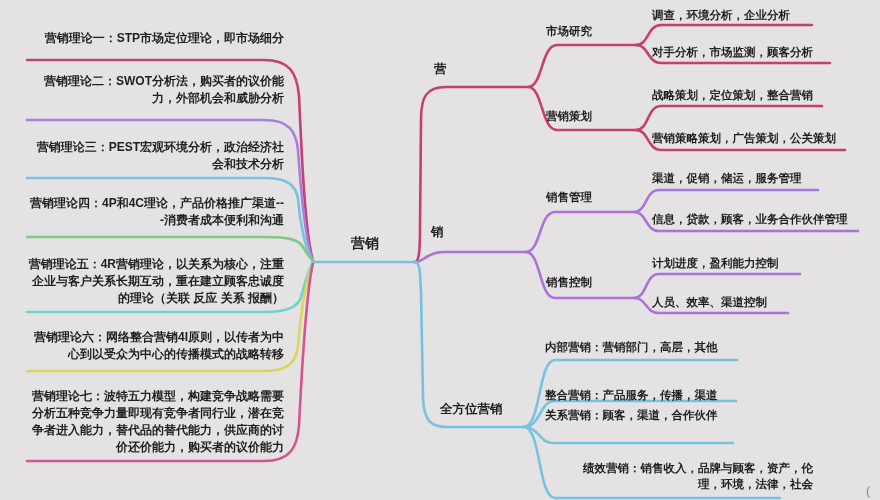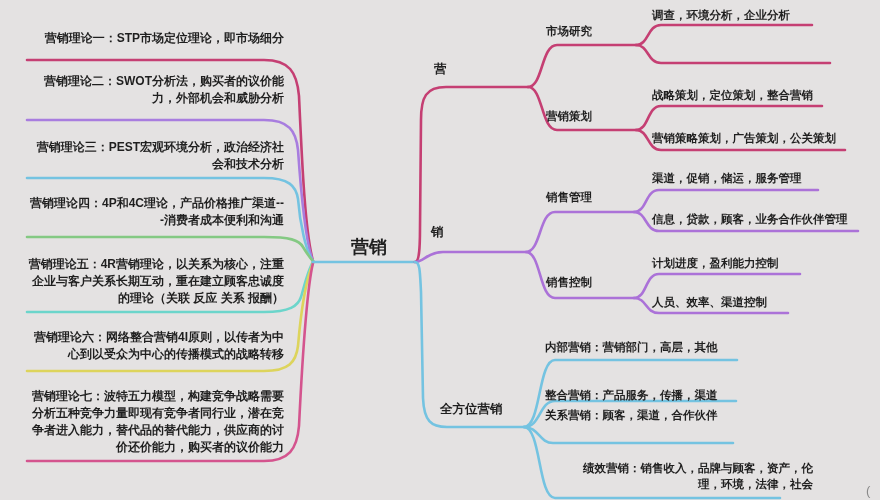--- a/index.html
+++ b/index.html
@@ -15,21 +15,21 @@
     color:var(--text,#1f1f1f);
     font-weight:600;
     letter-spacing:0;
     white-space:nowrap;
     text-align:right;
   }
   .s12{font-size:12.5px;line-height:17px;}
   .s11{font-size:11.5px;line-height:16px;}
   .theory{width:256px;white-space:normal;font-size:12px;line-height:17px;}
   .wrap{white-space:normal;padding-left:32px;}
-  .center-topic{font-size:18px;font-weight:700;}
+  .center-topic{font-size:14px;font-weight:700;}
   .watermark{color:#8a8a8a;font-size:13px;font-weight:400;}
 </style>
 </head>
 <body style="background: rgb(228, 226, 226);">
 
 <div id="stage">
 
   <svg width="880" height="500" viewBox="0 0 880 500" fill="none" stroke-width="2.6" stroke-linecap="round">
 
     <path d="M27,60 H264 C289,60 297,72 299,96 C302,162 305,232 313,261" stroke="#c53f73"></path>
@@ -78,20 +78,21 @@
   <div class="t s12" style="left:434px;top:61px">营</div>
   <div class="t s12" style="left:431px;top:224px">销</div>
   <div class="t s12" style="left:440px;top:401px">全方位营销</div>
 
   <div class="t s11" style="left:546px;top:23px">市场研究</div>
   <div class="t s11" style="left:546px;top:108px">营销策划</div>
   <div class="t s11" style="left:546px;top:189px">销售管理</div>
   <div class="t s11" style="left:546px;top:274px">销售控制</div>
 
   <div class="t s11" style="left:652px;top:7px">调查，环境分析，企业分析</div>
+  <div class="t s11" style="left:652px;top:44px">对手分析，市场监测，顾客分析</div>
   <div class="t s11" style="left:652px;top:87px">战略策划，定位策划，整合营销</div>
   <div class="t s11" style="left:652px;top:130px">营销策略策划，广告策划，公关策划</div>
 
   <div class="t s11" style="left:652px;top:170px">渠道，促销，储运，服务管理</div>
   <div class="t s11" style="left:652px;top:211px">信息，贷款，顾客，业务合作伙伴管理</div>
   <div class="t s11" style="left:652px;top:255px">计划进度，盈利能力控制</div>
   <div class="t s11" style="left:652px;top:294px">人员、效率、渠道控制</div>
 
   <div class="t s11" style="left:545px;top:339px">内部营销：营销部门，高层，其他</div>
   <div class="t s11" style="left:545px;top:387px">整合营销：产品服务，传播，渠道</div>

